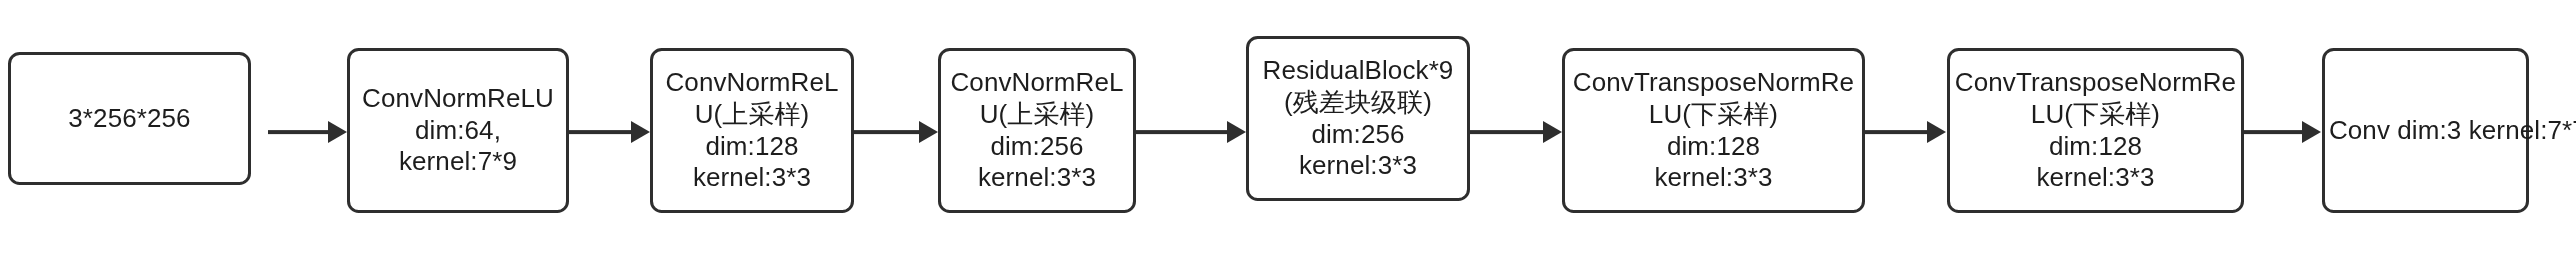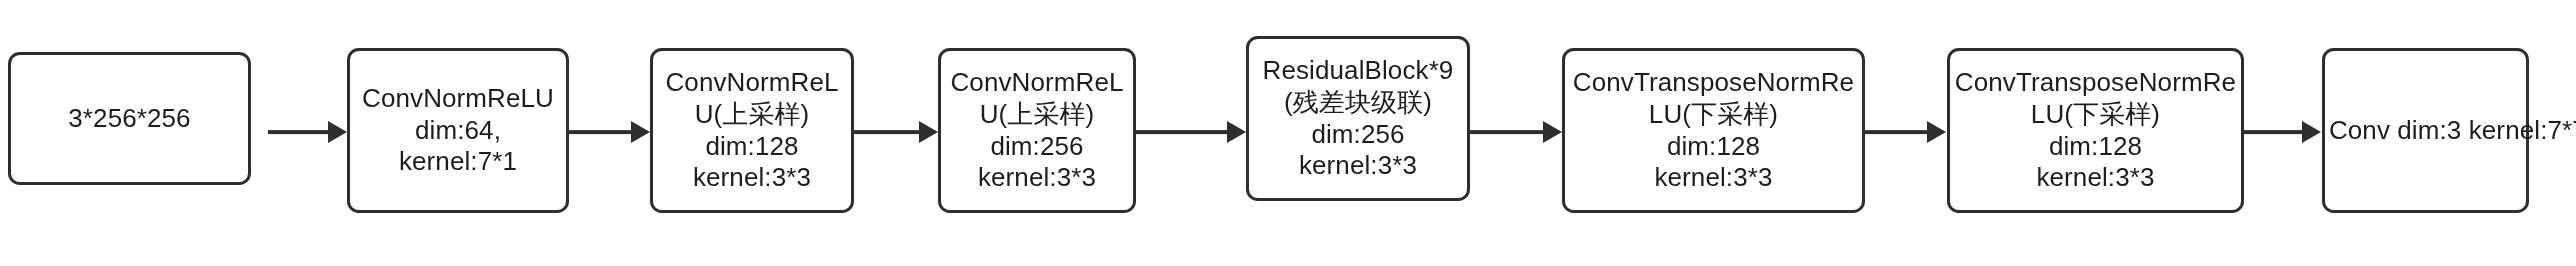--- a/index.html
+++ b/index.html
@@ -101,21 +101,21 @@
     <div class="edge" style="left: 2244px; top: 132px; width: 78px;">
       <div class="edge-line" style="width: 61px; background: rgb(46, 46, 46);"></div>
       <div class="edge-head" style="left: 58px; border-left-color: rgb(46, 46, 46);"></div>
     </div>
     <div class="node" style="left: 8px; top: 52px; width: 243px; height: 133px; border-color: rgb(46, 46, 46);">
       <span class="node-label nowrap" style="color: rgb(29, 29, 29);">3*256*256</span>
     </div>
     <div class="node" style="left: 347px; top: 48px; width: 222px; height: 165px; border-color: rgb(46, 46, 46);">
       <span class="node-label" style="color: rgb(29, 29, 29);">ConvNormReLU
 dim:64,
-kernel:7*1</span>
+kernel:7*9</span>
     </div>
     <div class="node" style="left: 650px; top: 48px; width: 204px; height: 165px; border-color: rgb(46, 46, 46);">
       <span class="node-label" style="color: rgb(29, 29, 29);">ConvNormReLU(上采样)
 dim:128
 kernel:3*3</span>
     </div>
     <div class="node" style="left: 938px; top: 48px; width: 198px; height: 165px; border-color: rgb(46, 46, 46);">
       <span class="node-label" style="color: rgb(29, 29, 29);">ConvNormReLU(上采样)
 dim:256
 kernel:3*3</span>

